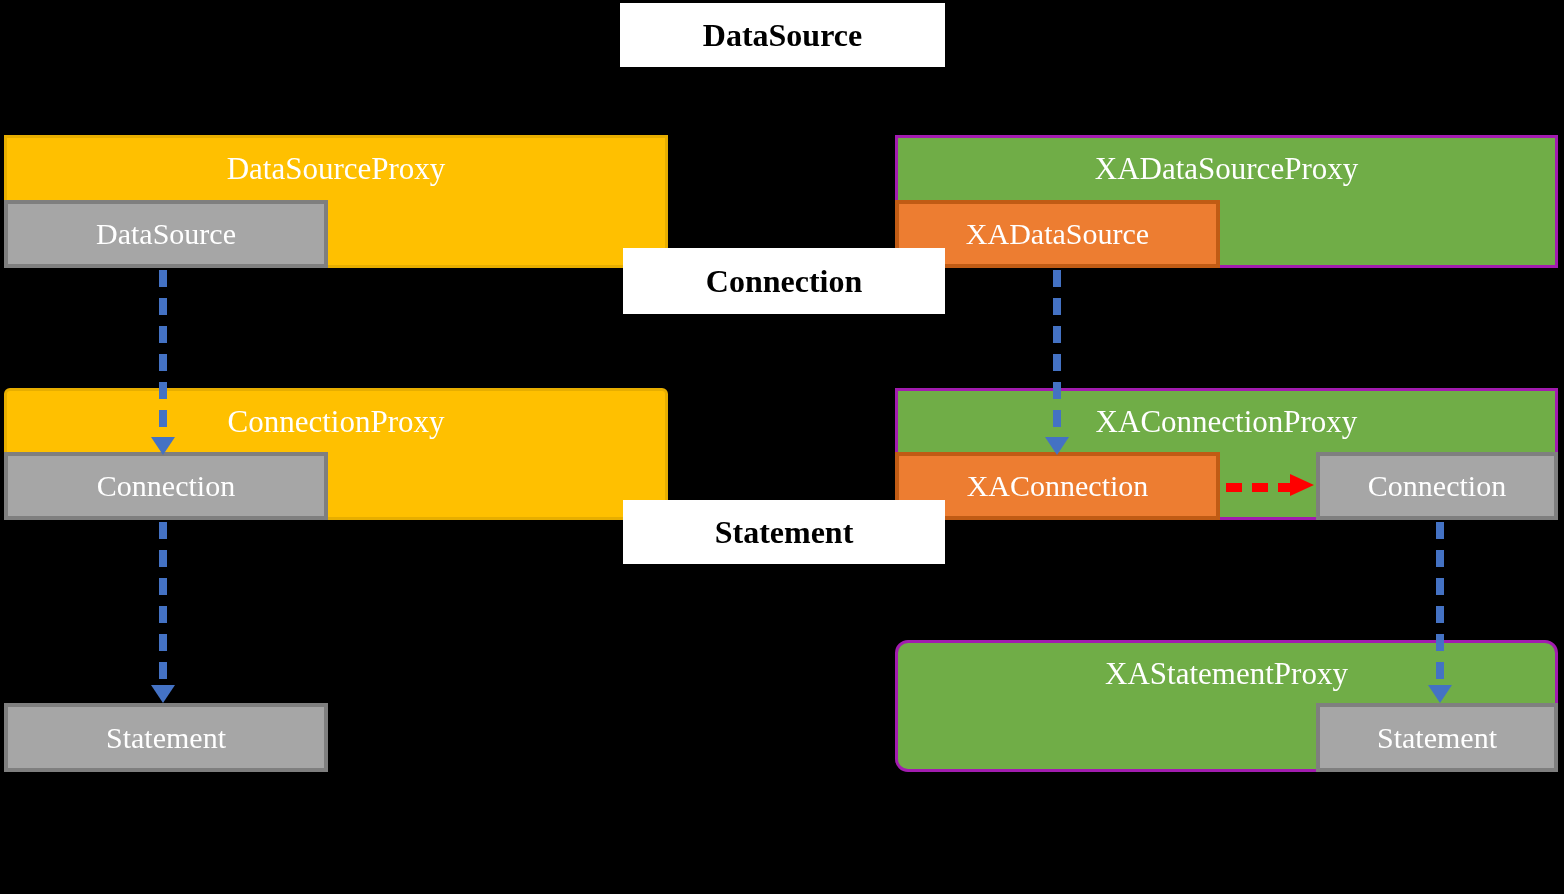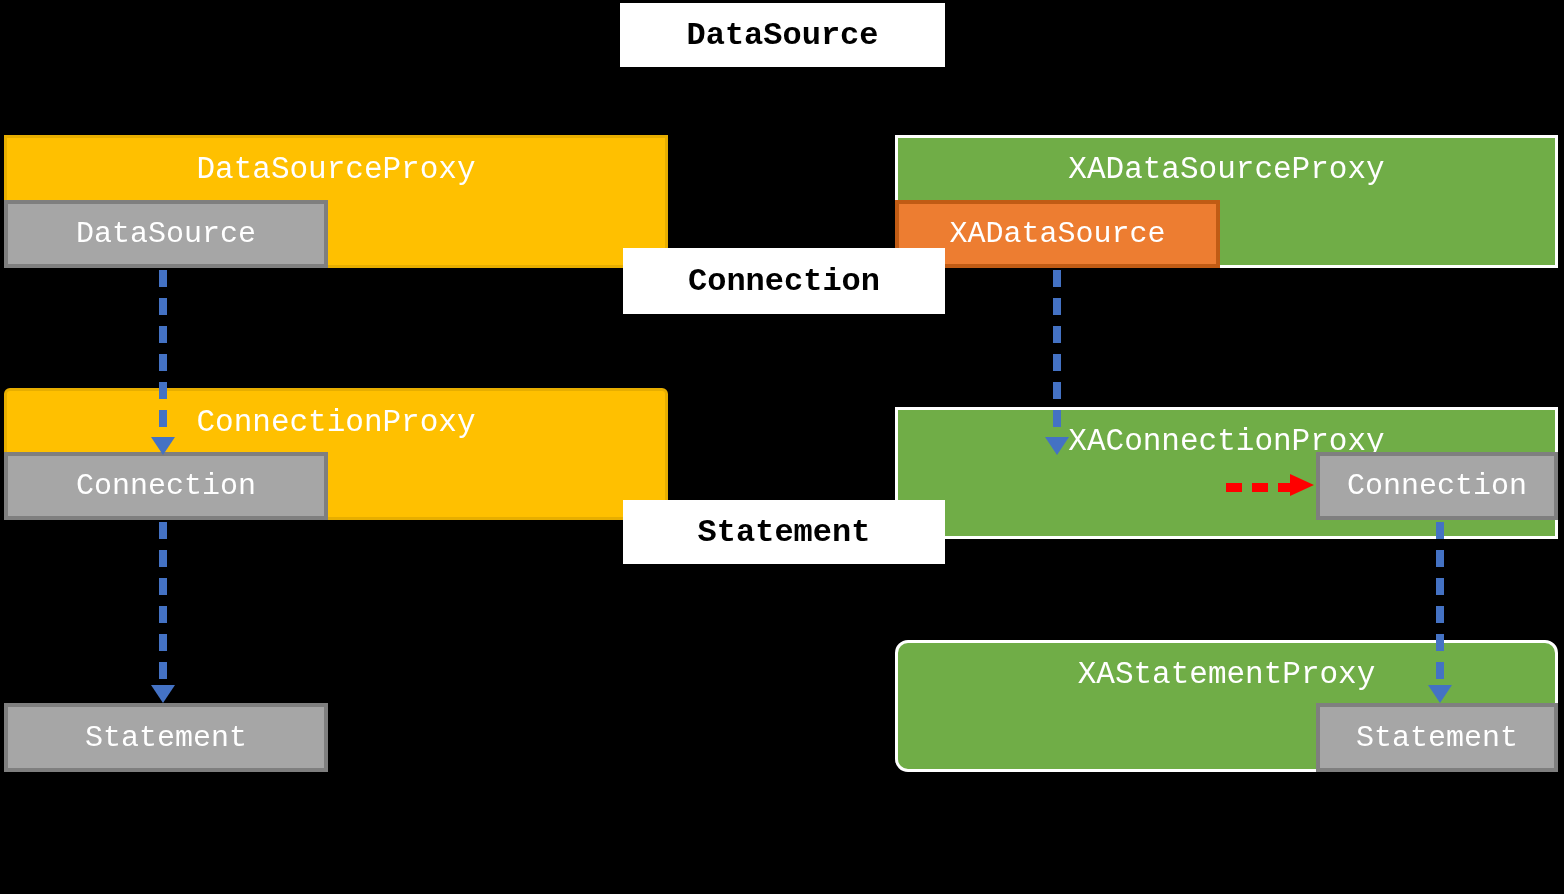--- a/index.html
+++ b/index.html
@@ -1,40 +1,40 @@
 <!DOCTYPE html>
 <html><head>
 <meta charset="utf-8">
 <style>
   html,body{margin:0;padding:0;background:#000;}
   #canvas{
     position:relative;
     width:1564px;height:894px;
     background:#000;
-    font-family:Liberation Mono, monospace;
+    font-family:Liberation Serif, serif;
     overflow:hidden;
   }
   
   .iface-label{
     position:absolute;
     background:#ffffff;
     color:#000000;
     font-weight:bold;
     font-size:32px;
     display:flex;align-items:center;justify-content:center;
     z-index:6;
   }
   
   .proxy{
     position:absolute;
     box-sizing:border-box;
     z-index:1;
   }
   .proxy.yellow{background:#FFC000;border:3px solid #E7AE00;}
-  .proxy.green{background:#70AD47;border:3px solid #ffffff;}
+  .proxy.green{background:#70AD47;border:3px solid #a21caf;}
   .proxy-title{
     height:62px;
     display:flex;align-items:center;justify-content:center;
     color:#ffffff;
     font-size:31px;
   }
   
   .inner{
     position:absolute;
     box-sizing:border-box;
@@ -79,21 +79,21 @@
   
   #lbl-datasource{left:620px;top:3px;width:325px;height:64px;}
   #lbl-connection{left:623px;top:248px;width:322px;height:66px;}
   #lbl-statement{left:623px;top:500px;width:322px;height:64px;}
 
   #box-dsproxy{left:4px;top:135px;width:664px;height:133px;}
   #box-connproxy{left:4px;top:388px;width:664px;height:132px;border-radius:6px;}
   #box-stproxy{left:4px;top:640px;width:664px;height:132px;}
 
   #box-xadsproxy{left:895px;top:135px;width:663px;height:133px;}
-  #box-xaconnproxy{left:895px;top:407px;width:663px;height:132px;}
+  #box-xaconnproxy{left:895px;top:388px;width:663px;height:132px;}
   #box-xastproxy{left:895px;top:640px;width:663px;height:132px;border-radius:13px;}
 
   #inner-ds{left:4px;top:200px;width:324px;height:68px;}
   #inner-conn{left:4px;top:452px;width:324px;height:68px;}
   #inner-st{left:4px;top:703px;width:324px;height:69px;}
 
   #inner-xads{left:895px;top:200px;width:325px;height:68px;align-items:center;}
   #inner-xaconn{left:895px;top:452px;width:325px;height:68px;}
   #inner-conn-r{left:1316px;top:452px;width:242px;height:68px;}
   #inner-st-r{left:1316px;top:703px;width:242px;height:69px;}
@@ -148,20 +148,23 @@
   <div class="proxy green" id="box-xaconnproxy">
     <div class="proxy-title">XAConnectionProxy</div>
   </div>
   <div class="proxy green" id="box-xastproxy">
     <div class="proxy-title">XAStatementProxy</div>
   </div>
 
   <div class="inner orange" id="inner-xads">
     <span>XADataSource</span>
   </div>
+  <div class="inner orange" id="inner-xaconn">
+    <span>XAConnection</span>
+  </div>
   <div class="inner gray" id="inner-conn-r">
     <span>Connection</span>
   </div>
   <div class="inner gray" id="inner-st-r">
     <span>Statement</span>
   </div>
 
   <div class="varrow-shaft" id="arr-l1-shaft"></div>
   <div class="varrow-head" id="arr-l1-head"></div>
 

